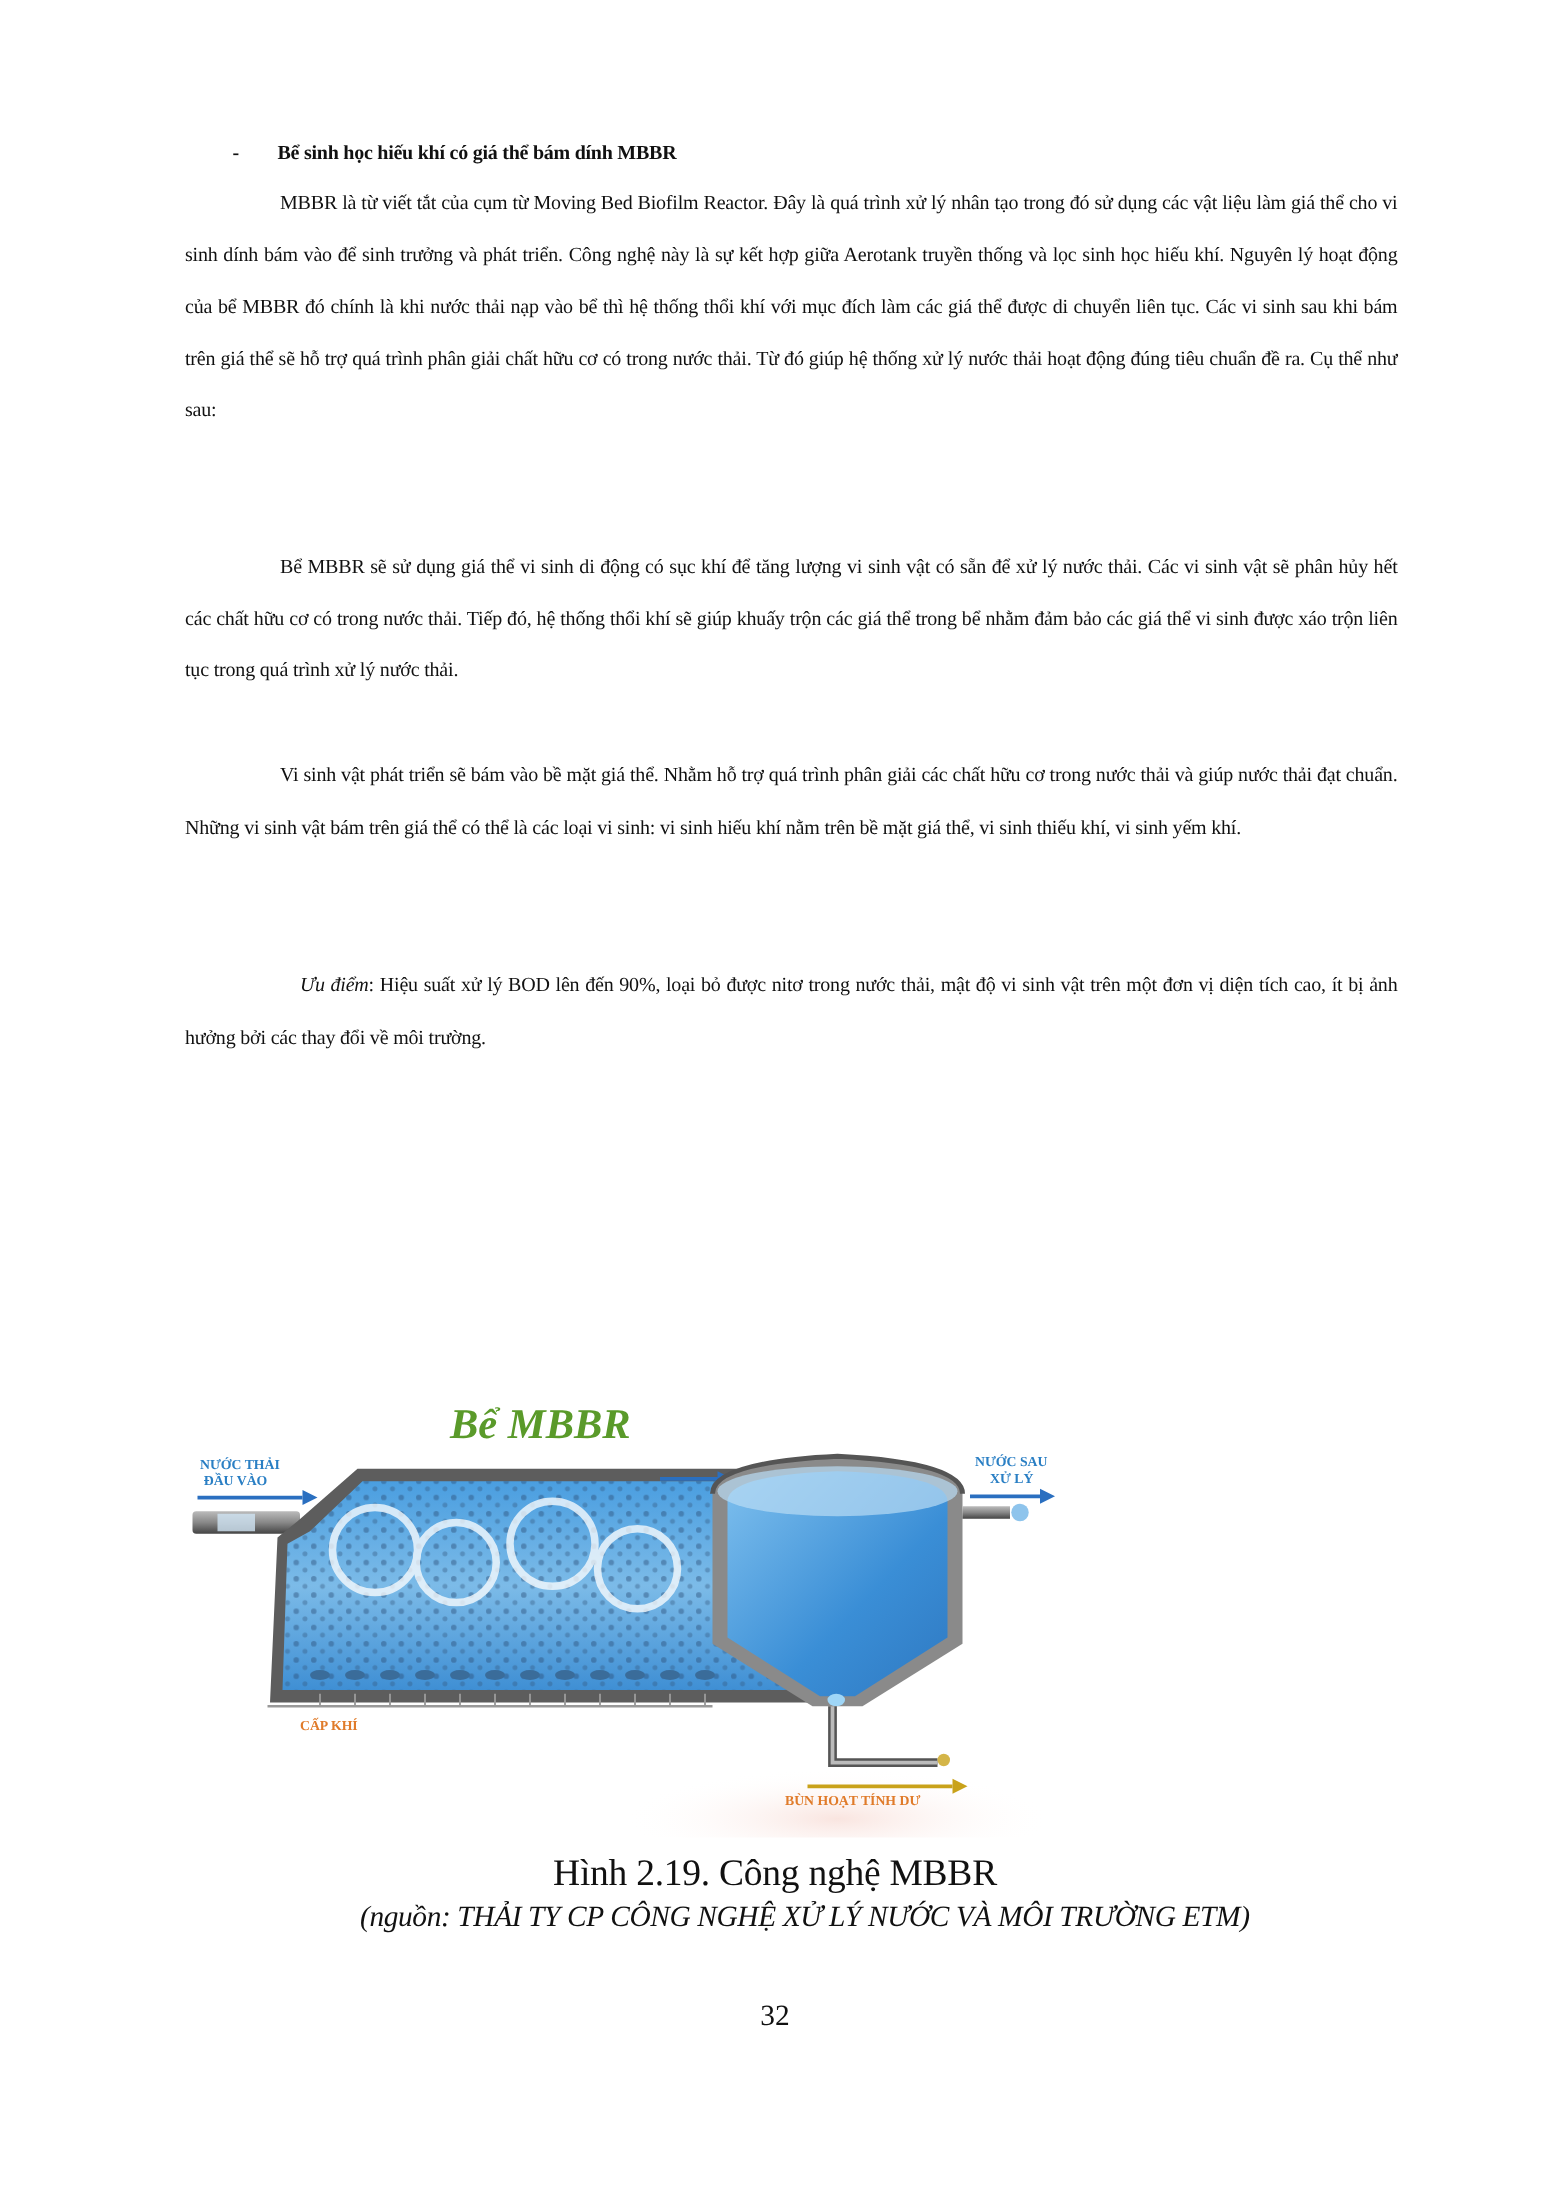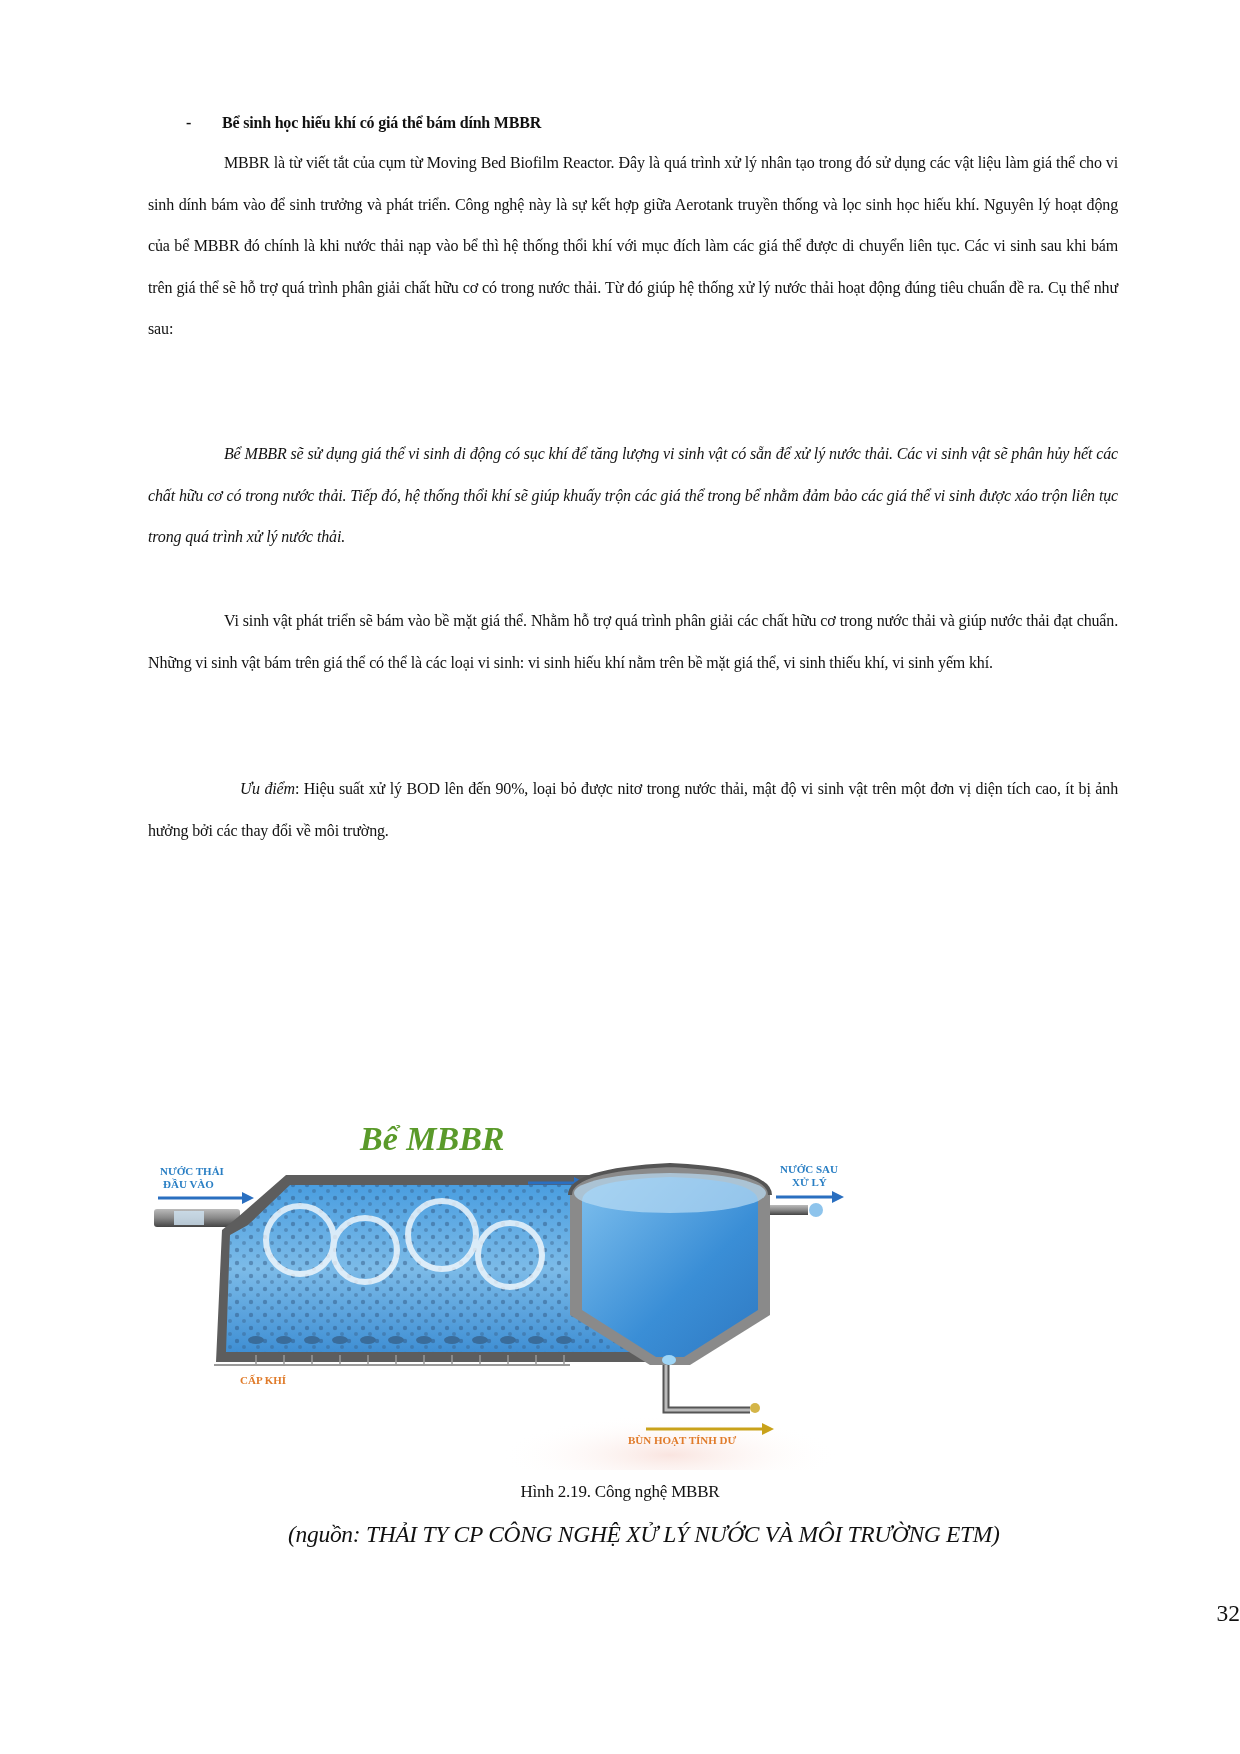--- a/index.html
+++ b/index.html
@@ -5,29 +5,29 @@
   html, body { margin: 0; padding: 0; background: #ffffff; }
   body { width: 1240px; height: 1754px; position: relative; overflow: hidden;
          font-family: "Liberation Serif", "DejaVu Serif", serif; color: #111; }
   .page { position: absolute; left: 0; top: 0; width: 1240px; height: 1754px; }
   .heading { position: absolute; left: 186px; top: 114px; font-size: 16px; font-weight: bold; letter-spacing: -0.2px; }
   .heading .dash { display: inline-block; width: 36px; }
   .para { position: absolute; left: 148px; width: 970px; font-size: 16px; line-height: 41.5px; text-align: justify; letter-spacing: -0.15px; }
   .para .indent { display: inline-block; width: 76px; }
   .para em { font-style: italic; margin-left: 16px; }
   #p1 { top: 142px; }
-  #p2 { top: 433px; font-style: italic; }
+  #p2 { top: 433px; }
   #p3 { top: 600px; }
   #p4 { top: 768px; }
   #p5 { top: 852px; }
 
   .figure { position: absolute; left: 150px; top: 1065px; width: 800px; height: 405px; }
-  .caption { position: absolute; left: 0; width: 1240px; text-align: center; font-size: 17px; top: 1482px; letter-spacing: -0.2px; }
+  .caption { position: absolute; left: 0; width: 1240px; text-align: center; font-size: 30px; top: 1482px; letter-spacing: -0.2px; }
   .source { position: absolute; left: 288px; top: 1521px; font-size: 23.5px; font-style: italic; letter-spacing: -0.3px; }
-  .pagenum { position: absolute; left: 0; width: 1240px; text-align: right; top: 1600px; font-size: 23.5px; }
+  .pagenum { position: absolute; left: 0; width: 1240px; text-align: center; top: 1600px; font-size: 23.5px; }
 </style>
 </head>
 <body>
 
 <div class="page">
 
   <div class="heading">
     <span class="dash">-</span><span>Bể sinh học hiếu khí có giá thể bám dính MBBR</span>
   </div>
 

